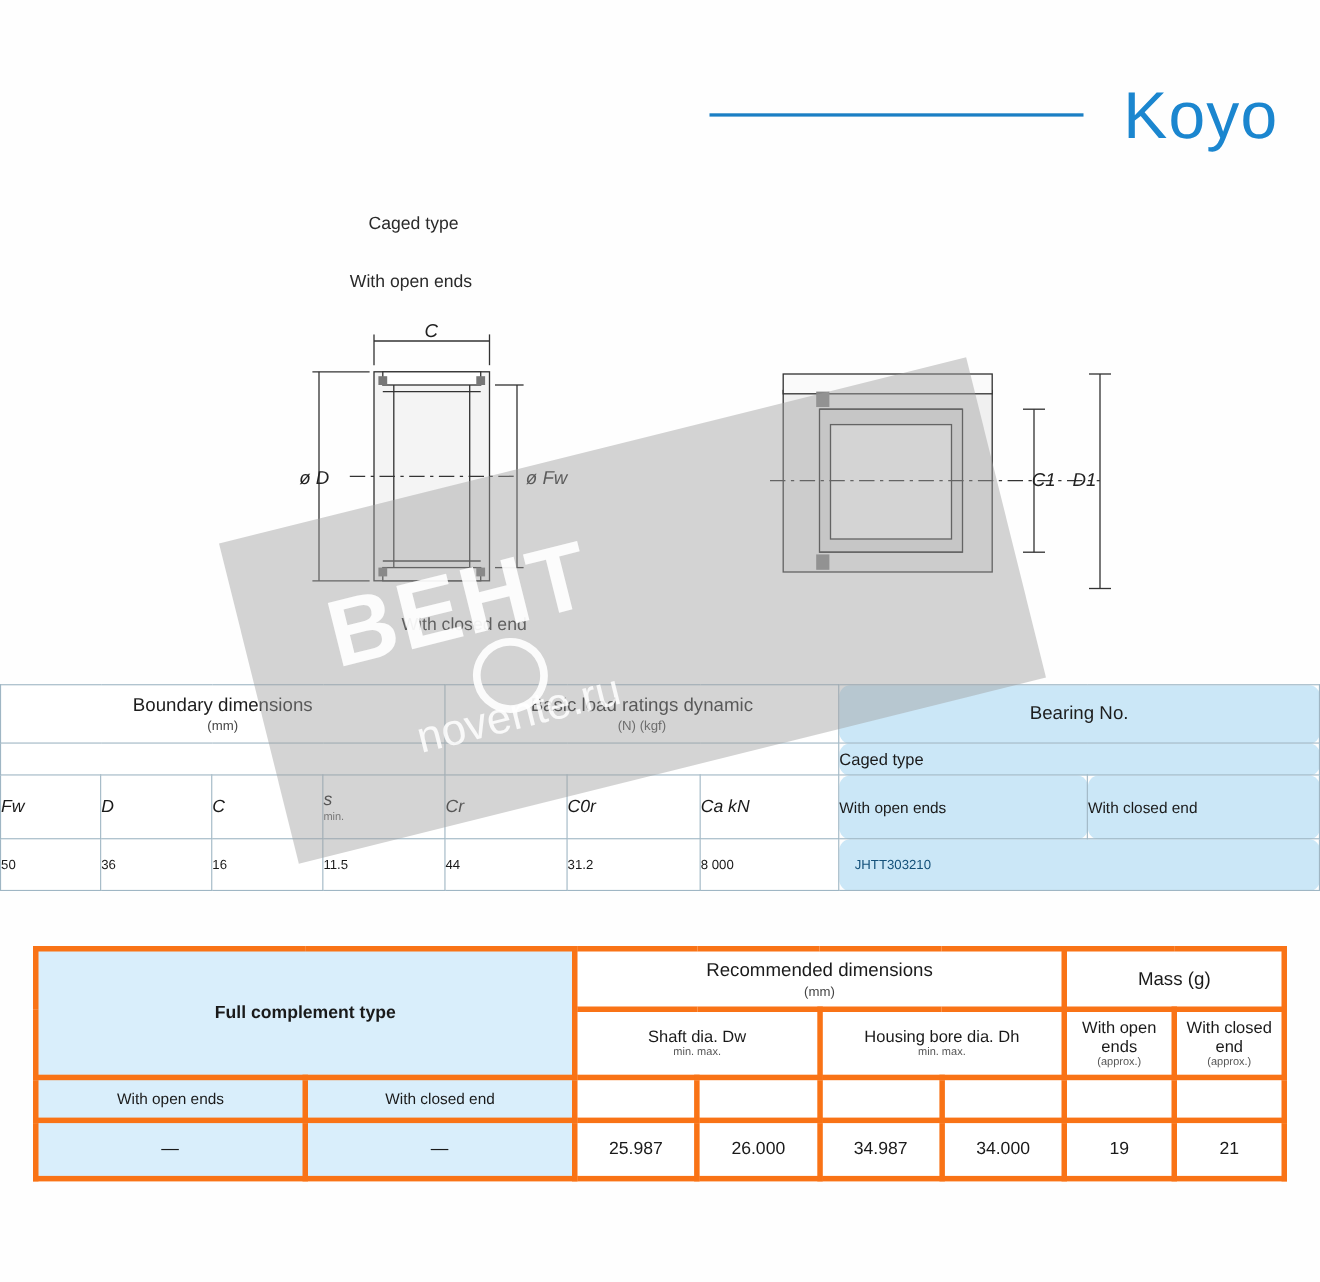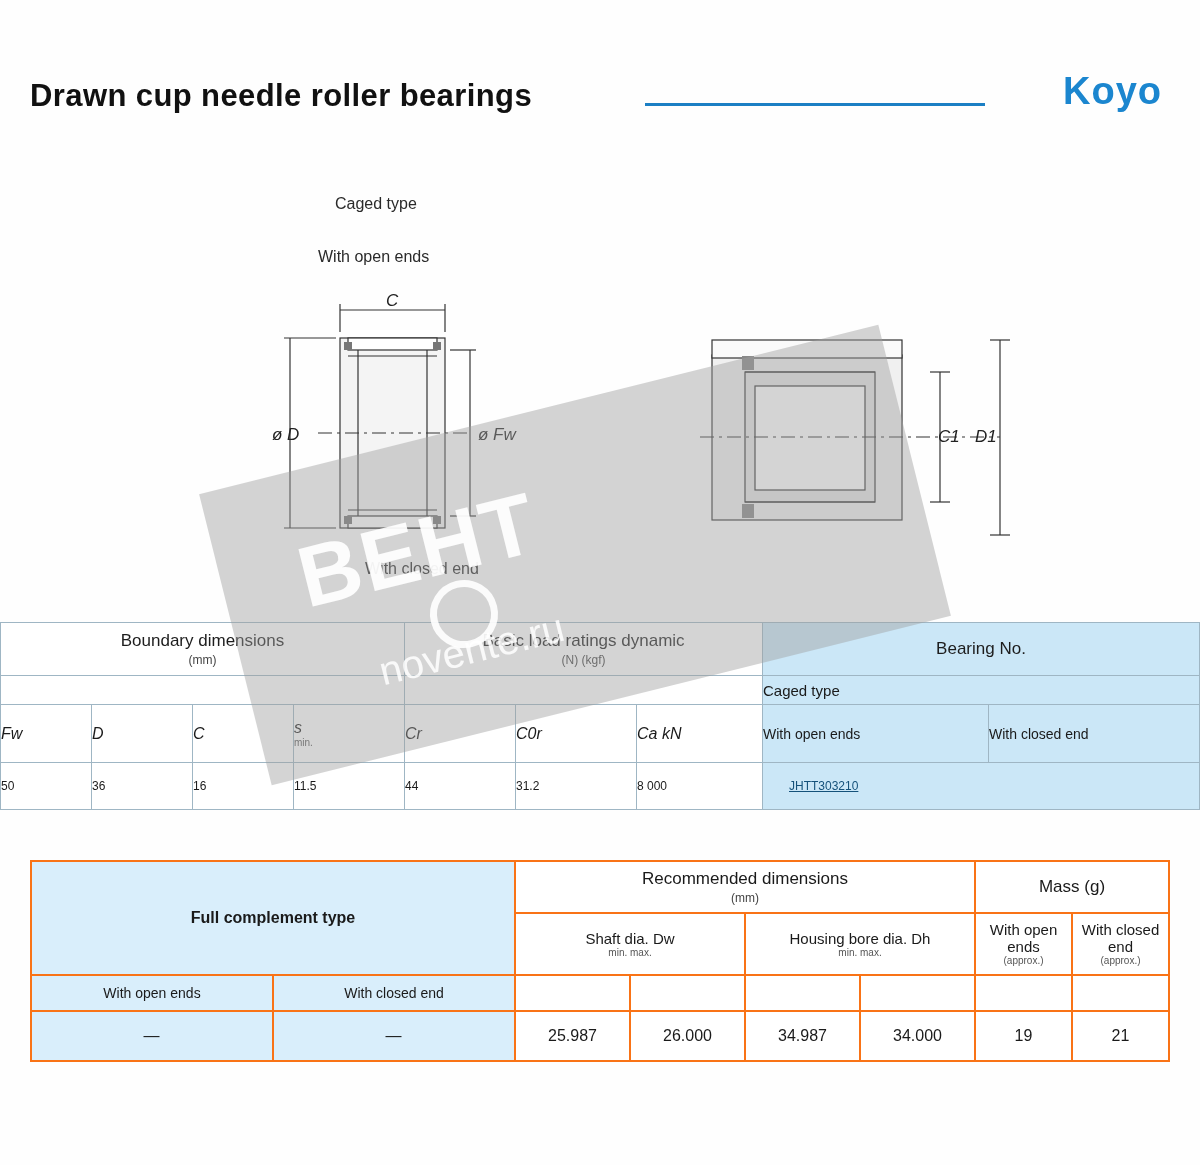--- a/index.html
+++ b/index.html
@@ -45,22 +45,22 @@
     left: 615px;
     right: 185px;
     top: 25px;
     height: 3px;
     background: #1b7fc4;
   }
   .brand {
     position: absolute;
     right: 8px;
     top: -8px;
-    font-size: 38px;
-    font-weight: bold;
+    font-size: 60px;
+    font-weight: normal;
     color: #1b86cf;
     letter-spacing: 1px;
     margin-left: 41px;
   }
 
   
   .figure {
     position: absolute;
     left: 0;
     top: 160px;
@@ -116,40 +116,40 @@
     display: block;
     font-size: 10px;
     font-style: normal;
     color: #555;
     line-height: 1.15;
   }
   .data-row td {
     height: 46px;
     font-size: 12px;
   }
-  .tint { background: #cbe7f7; }
+  .tint { background: #cbe7f7; border-radius: 10px; }
   .tint-lite { background: #d9eefb; }
   .white { background: #ffffff; }
   .bearing-no {
     font-weight: bold;
     font-size: 17px;
     color: #14517a;
   }
 
   
   .table2 {
     position: absolute;
     left: 30px;
     top: 860px;
     width: 1140px;
     border-collapse: collapse;
     font-size: 14px;
   }
   .table2 td, .table2 th {
-    border: 2px solid #f97316;
+    border: 5px solid #f97316;
     padding: 0;
     text-align: center;
     vertical-align: middle;
     font-weight: normal;
   }
   .t2-grp {
     height: 50px;
     font-size: 17px;
     font-weight: bold;
   }
@@ -223,21 +223,20 @@
     transform: rotate(-14deg);
     pointer-events: none;
   }
 </style>
 </head>
 <body>
 
 <div class="page">
 
   <div class="header">
-    <div class="header-title">Drawn cup needle roller bearings</div>
     <div class="header-rule"></div>
     <div class="brand">Koyo</div>
   </div>
 
   <div class="figure">
     <div class="fig-label lbl-caged">Caged type</div>
     <div class="fig-label lbl-openends">With open ends</div>
     <div class="fig-label lbl-bottom">With closed end</div>
 
     <svg class="svgwrap" viewBox="0 0 1200 460">
@@ -331,21 +330,21 @@
       <td class="tint" style="font-style:normal;font-size:14px;">With closed end</td>
     </tr>
     <tr class="data-row">
       <td class="white">50</td>
       <td class="white">36</td>
       <td class="white">16</td>
       <td class="white">11.5</td>
       <td class="white">44</td>
       <td class="white">31.2</td>
       <td class="white">8 000</td>
-      <td class="tint bearing-no" colspan="2" style="text-align:left;padding-left:26px;text-decoration:underline;">JHTT303210</td>
+      <td class="tint bearing-no" colspan="2" style="text-align:left;padding-left:14px;">JHTT303210</td>
     </tr>
   </tbody>
     </table>
 
   <table class="table2">
     <tbody>
         <tr>
       <th class="t2-grp tint-lite" colspan="2" rowspan="2">
         <span style="display:block;font-weight:bold;font-size:16px;">Full complement type</span>
       </th>

